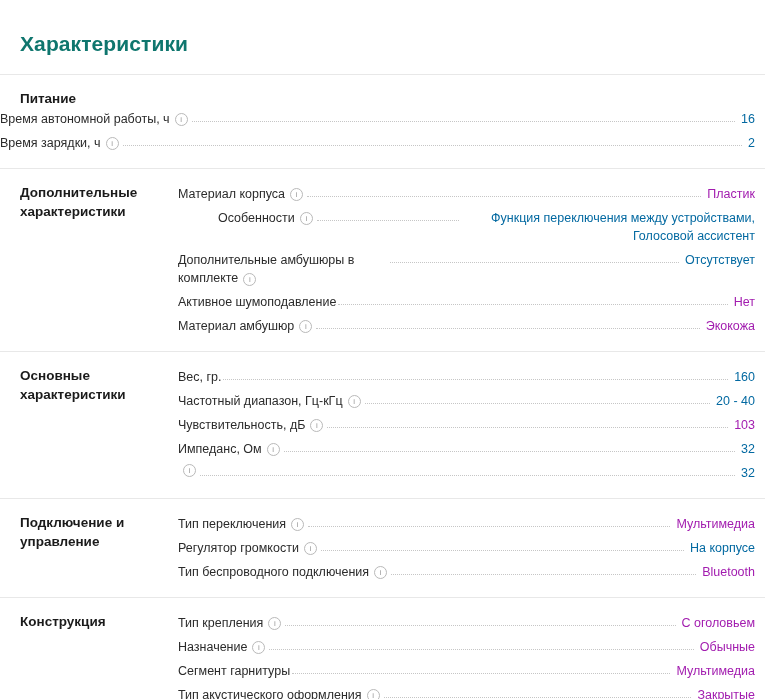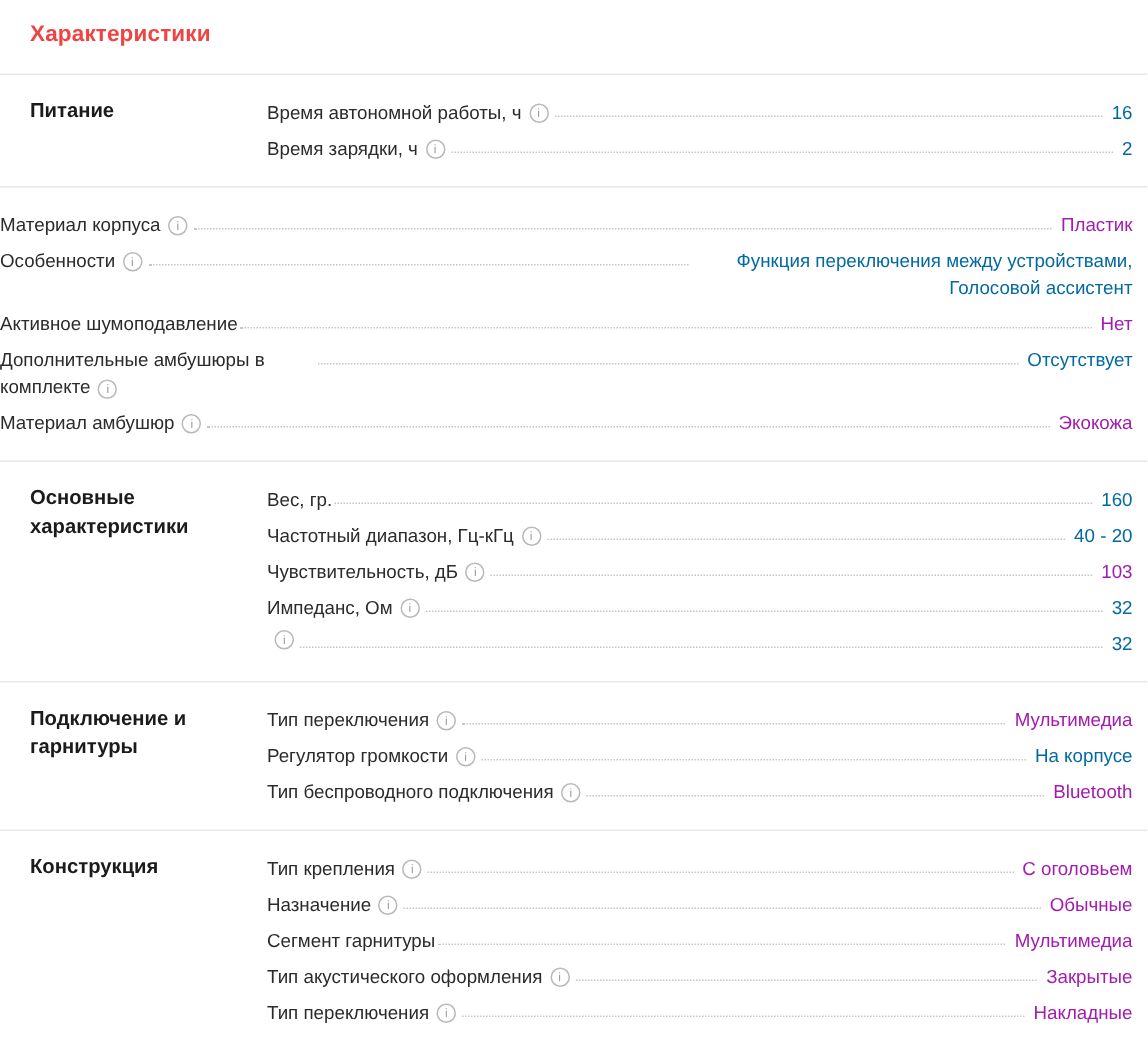--- a/index.html
+++ b/index.html
@@ -14,36 +14,38 @@
     color: #1a1a1a;
     overflow: hidden;
   }
   .page {
     position: relative;
     width: 765px;
     height: 699px;
     background: #ffffff;
   }
   .page-title {
-    font-size: 15px;
+    font-size: 21px;
     font-weight: bold;
-    color: #ef4444;
+    color: #0f766e;
     padding: 14px 0 0 20px;
     letter-spacing: 0.1px;
+    margin-top: 18px;
   }
   .spec-table {
     margin-top: 18px;
   }
   .group {
     display: flex;
     border-top: 1px solid #e8e8e8;
     padding: 14px 0 12px 0;
   }
   .group:first-child {
     border-top: 1px solid #e8e8e8;
+    flex-direction: column;
   }
   .group-title {
     width: 178px;
     min-width: 178px;
     padding-left: 20px;
     box-sizing: border-box;
     font-size: 13.5px;
     font-weight: bold;
     color: #1b1b1b;
     line-height: 19px;
@@ -108,20 +110,21 @@
     white-space: normal;
     text-align: right;
     max-width: 290px;
     line-height: 18px;
   }
   .row.multi .dots {
     display: none;
   }
   .row.multi {
     justify-content: center;
+    margin-left: 40px;
   }
   .row.multi .row-name {
     margin-right: auto;
   }
 </style>
 </head>
 <body>
 
 <div class="page">
   <div class="page-title">Характеристики</div>
@@ -141,50 +144,51 @@
             <div class="row-name">
               <span>Время зарядки, ч</span>
               <i class="info-icon">i</i>
             </div>
             <div class="dots"></div>
             <div class="row-value">2</div>
           </div>
         </div>
       </div>
       <div class="group">
+        <div class="group-title">Дополнительные характеристики</div>
         <div class="rows">
           <div class="row">
             <div class="row-name">
               <span>Материал корпуса</span>
               <i class="info-icon">i</i>
             </div>
             <div class="dots"></div>
             <div class="row-value link">Пластик</div>
           </div>
           <div class="row multi">
             <div class="row-name">
               <span>Особенности</span>
               <i class="info-icon">i</i>
             </div>
             <div class="dots" style="display: block;"></div>
             <div class="row-value multiline">Функция переключения между устройствами, Голосовой ассистент</div>
           </div>
           <div class="row">
+            <div class="row-name wrap"><span>Дополнительные амбушюры в комплекте</span><i class="info-icon">i</i></div>
+            <div class="dots"></div>
+            <div class="row-value">Отсутствует</div>
+          </div>
+          <div class="row">
             <div class="row-name">
               <span>Активное шумоподавление</span>
             </div>
             <div class="dots"></div>
             <div class="row-value link">Нет</div>
           </div>
           <div class="row">
-            <div class="row-name wrap"><span>Дополнительные амбушюры в комплекте</span><i class="info-icon">i</i></div>
-            <div class="dots"></div>
-            <div class="row-value">Отсутствует</div>
-          </div>
-          <div class="row">
             <div class="row-name">
               <span>Материал амбушюр</span>
               <i class="info-icon">i</i>
             </div>
             <div class="dots"></div>
             <div class="row-value link">Экокожа</div>
           </div>
         </div>
       </div>
       <div class="group">
@@ -196,21 +200,21 @@
             </div>
             <div class="dots"></div>
             <div class="row-value">160</div>
           </div>
           <div class="row">
             <div class="row-name">
               <span>Частотный диапазон, Гц-кГц</span>
               <i class="info-icon">i</i>
             </div>
             <div class="dots"></div>
-            <div class="row-value">40 - 20</div>
+            <div class="row-value">20 - 40</div>
           </div>
           <div class="row">
             <div class="row-name">
               <span>Чувствительность, дБ</span>
               <i class="info-icon">i</i>
             </div>
             <div class="dots"></div>
             <div class="row-value link">103</div>
           </div>
           <div class="row">
@@ -224,21 +228,21 @@
           <div class="row">
             <div class="row-name">
               <i class="info-icon">i</i>
             </div>
             <div class="dots"></div>
             <div class="row-value">32</div>
           </div>
         </div>
       </div>
       <div class="group">
-        <div class="group-title">Подключение и гарнитуры</div>
+        <div class="group-title">Подключение и управление</div>
         <div class="rows">
           <div class="row">
             <div class="row-name">
               <span>Тип переключения</span>
               <i class="info-icon">i</i>
             </div>
             <div class="dots"></div>
             <div class="row-value link">Мультимедиа</div>
           </div>
           <div class="row">

